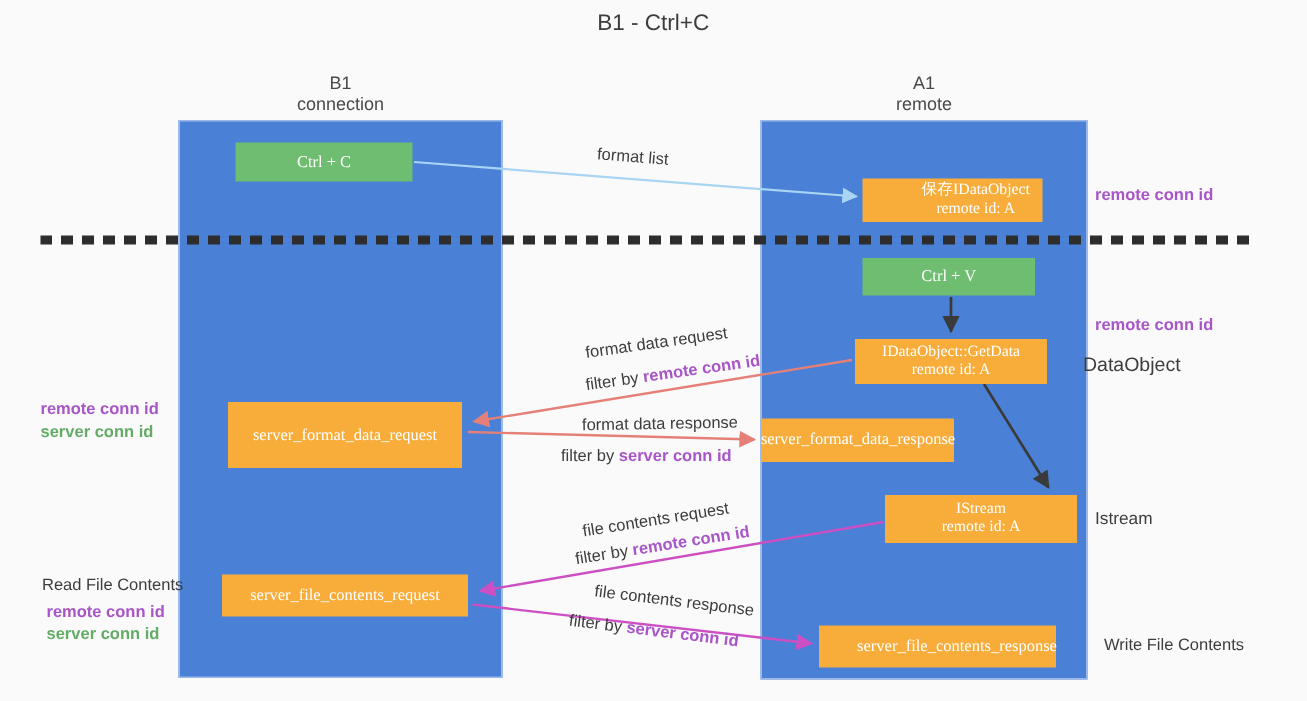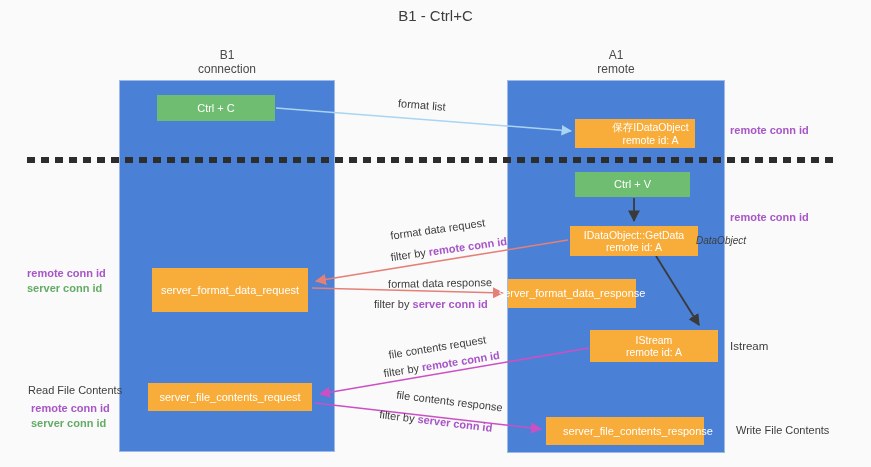--- a/index.html
+++ b/index.html
@@ -27,21 +27,21 @@
     background:var(--col-blue);
     border:1px solid #9cb9e8;box-sizing:border-box;
   }
   .dashline{
     left:27px;top:157px;width:806px;height:6px;z-index:6;
     background:repeating-linear-gradient(90deg,var(--dash) 0 8px,transparent 8px 14px);
   }
   .box{
     display:flex;flex-direction:column;align-items:center;justify-content:center;
     color:#fff;text-align:right;font-size:10.5px;line-height:12.5px;
-    box-sizing:border-box;z-index:4;white-space:nowrap;
+    box-sizing:border-box;z-index:4;white-space:nowrap;font-family:Liberation Serif, serif;
   }
   .box.orange{background:var(--orange);}
   .box.green{background:var(--green);}
   .lbl{
     white-space:nowrap;font-size:11px;color:var(--ink);z-index:5;
     transform-origin:center center;
   }
   .id-remote{color:var(--purple);font-weight:bold;}
   .id-server{color:var(--green-id);font-weight:bold;}
   .side{white-space:nowrap;font-size:11px;z-index:5;}
@@ -145,21 +145,21 @@
 </div>
 
 <div class="abs lbl" style="left:396px;top:395px;transform:rotate(7deg);">file contents response</div>
 <div class="abs lbl" style="left:379px;top:415px;transform:rotate(7deg);">
   <span>filter by </span>
   <span class="id-server" style="color:var(--purple);">server conn id</span>
 </div>
 
 <div class="abs side id-remote" style="left:730px;top:124px;">remote conn id</div>
 <div class="abs side id-remote" style="left:730px;top:211px;">remote conn id</div>
-<div class="abs side" style="left:696px;top:235px;font-size:10px;font-style:italic;">DataObject</div>
+<div class="abs side" style="left:722px;top:235px;font-size:13px;">DataObject</div>
 <div class="abs side" style="left:730px;top:340px;font-size:11.5px;">Istream</div>
 <div class="abs side" style="left:736px;top:424px;">Write File Contents</div>
 
 <div class="abs side bold-ids" style="left:27px;top:266px;">
   <div class="id-remote">remote conn id</div>
   <div class="id-server">server conn id</div>
 </div>
 <div class="abs side" style="left:28px;top:384px;">Read File Contents</div>
 <div class="abs side bold-ids" style="left:31px;top:401px;">
   <div class="id-remote">remote conn id</div>

